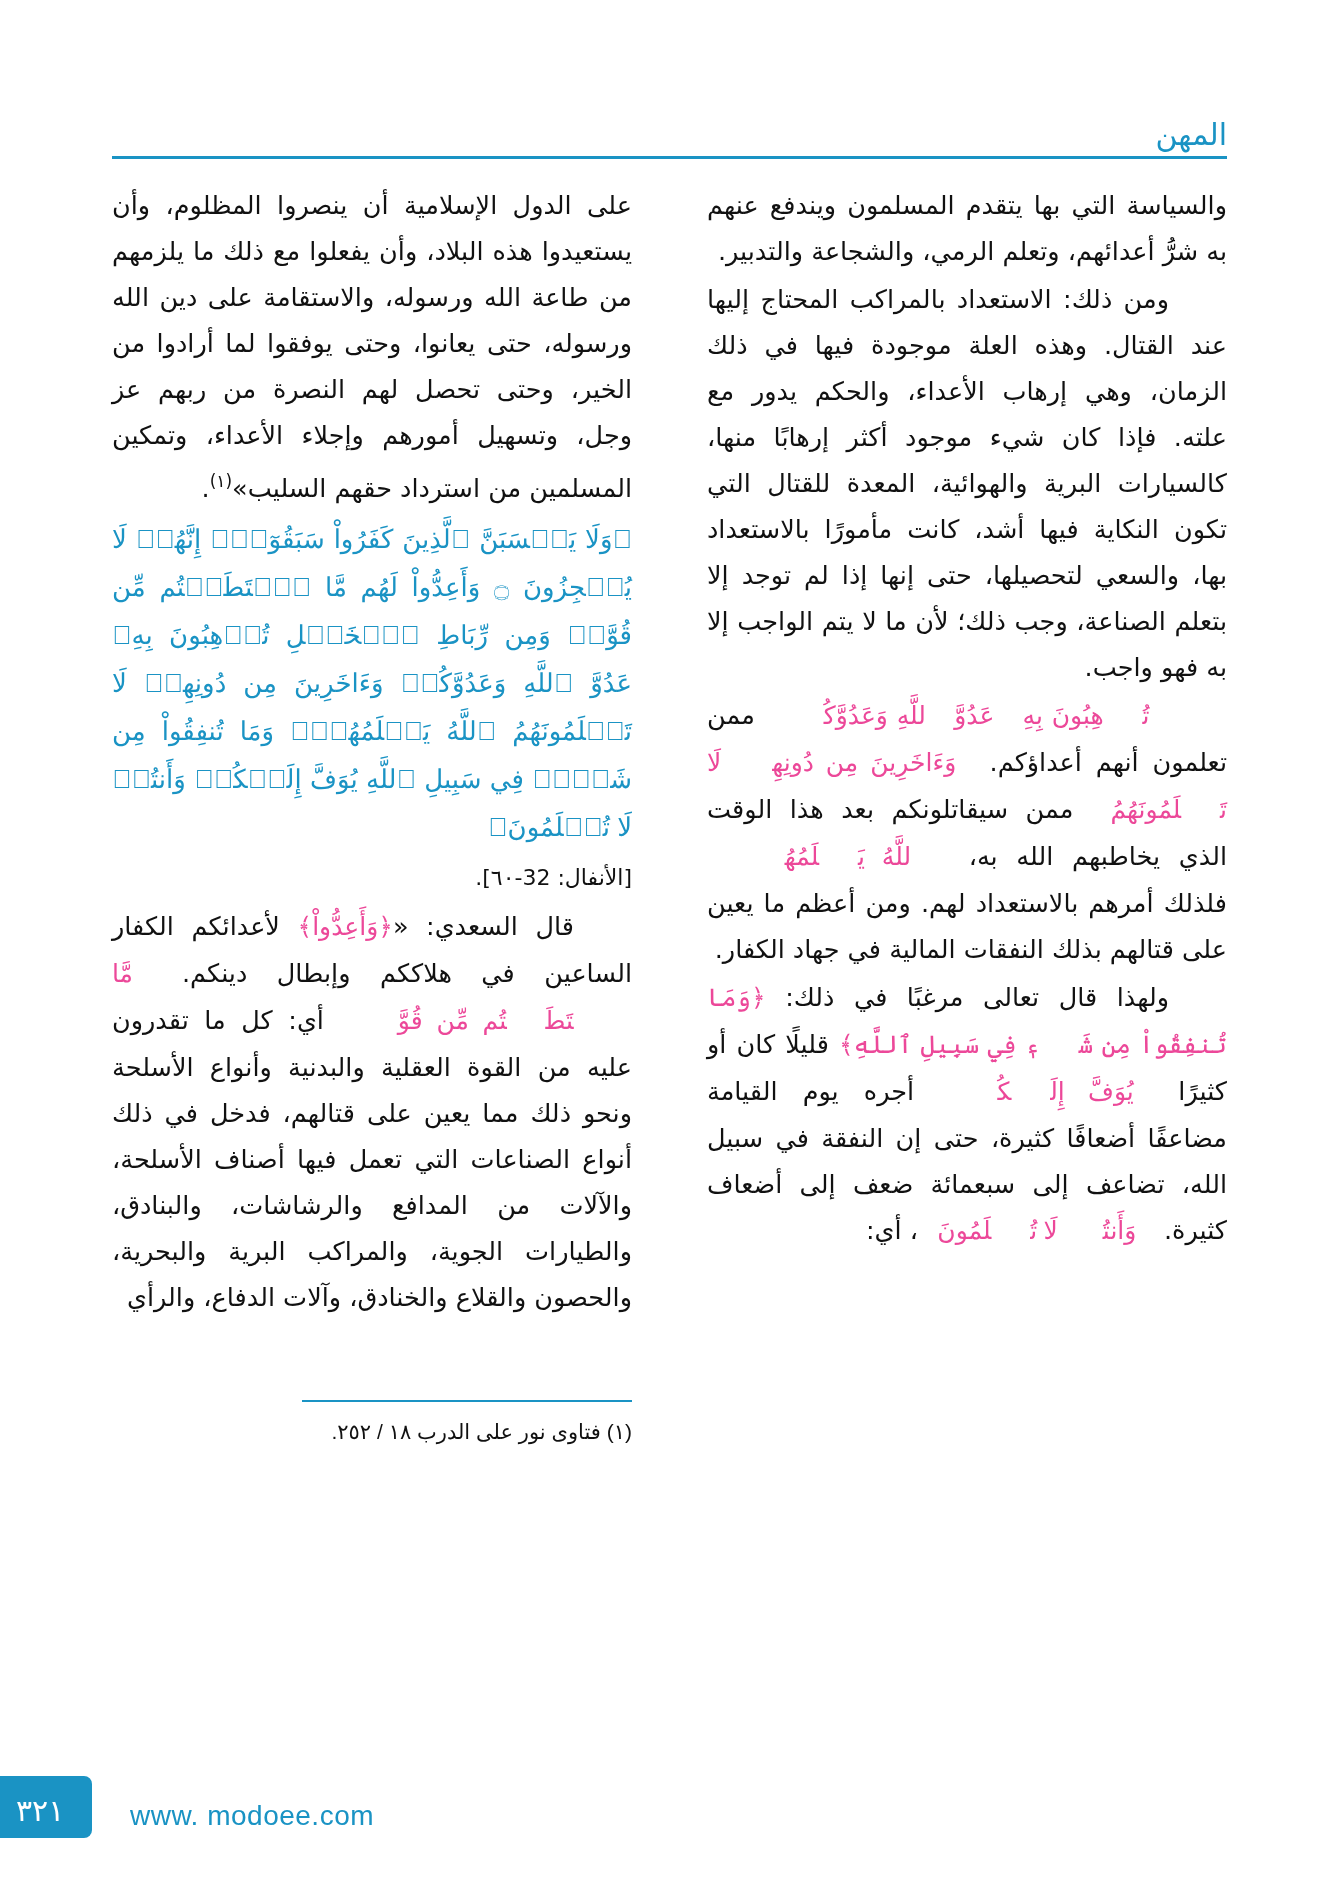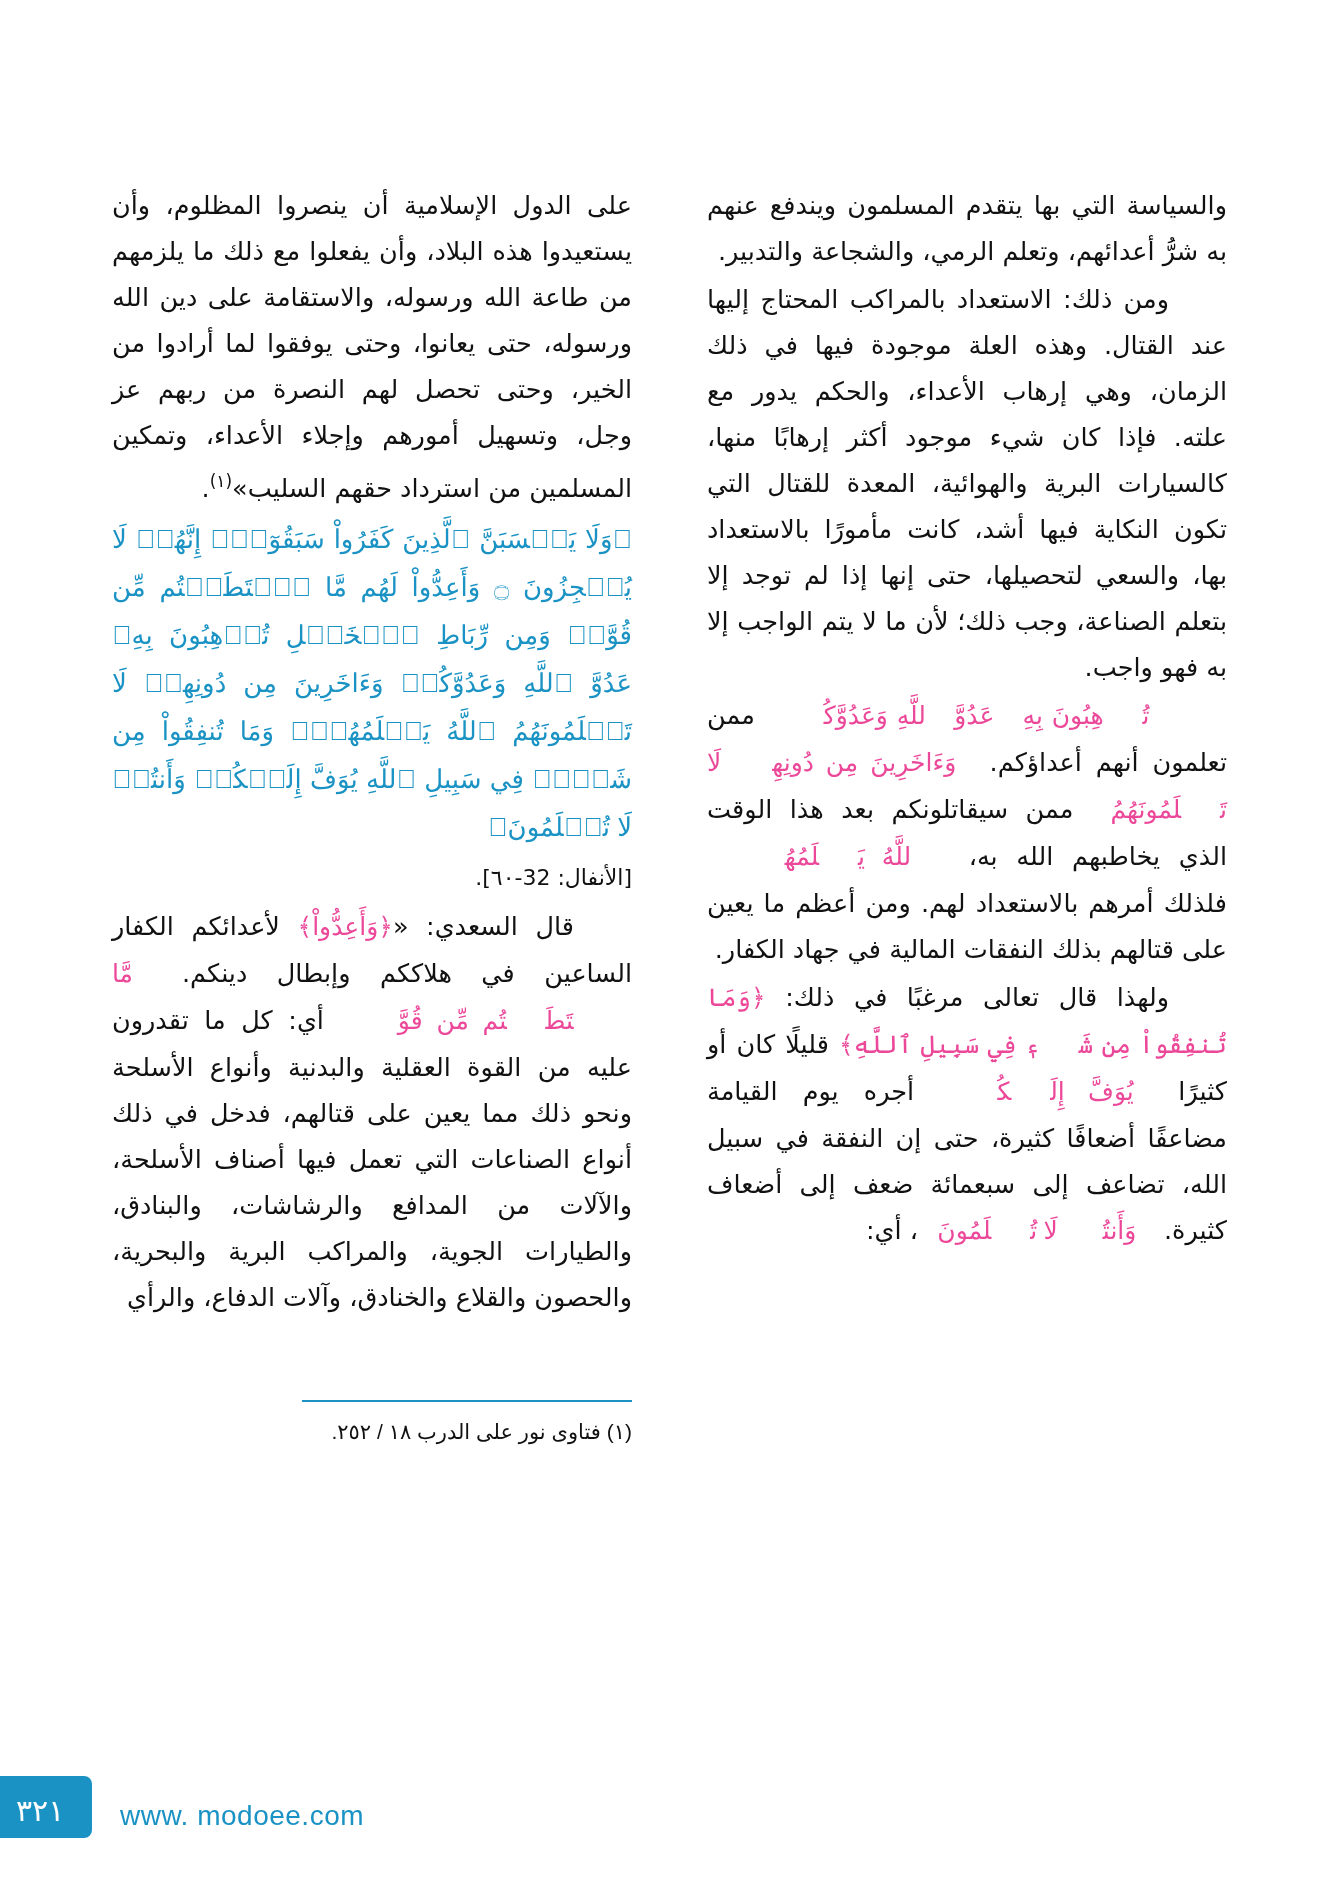--- a/index.html
+++ b/index.html
@@ -151,34 +151,38 @@
     position: absolute;
     left: 16px;
     bottom: 62px;
     color: #ffffff;
     font-size: 30px;
     font-family: "DejaVu Sans", sans-serif;
     letter-spacing: 1px;
   }
   .site-url {
     position: absolute;
-    left: 120px;
+    left: 130px;
     bottom: 58px;
     color: #1a93c4;
     font-size: 28px;
     font-family: "Liberation Sans", sans-serif;
     direction: ltr;
     letter-spacing: 0.5px;
   }
 </style>
 </head>
 <body>
 
 <div class="page">
 
+  <div class="header">
+    <div class="header-title">المهن</div>
+    <div class="header-rule"></div>
+  </div>
 
   <div class="columns">
 
     <div class="col col-right">
 
       <p>
         <span>والسياسة التي بها يتقدم المسلمون ويندفع عنهم به شرُّ أعدائهم، وتعلم الرمي، والشجاعة والتدبير.</span>
       </p>
 
       <p class="indent">

